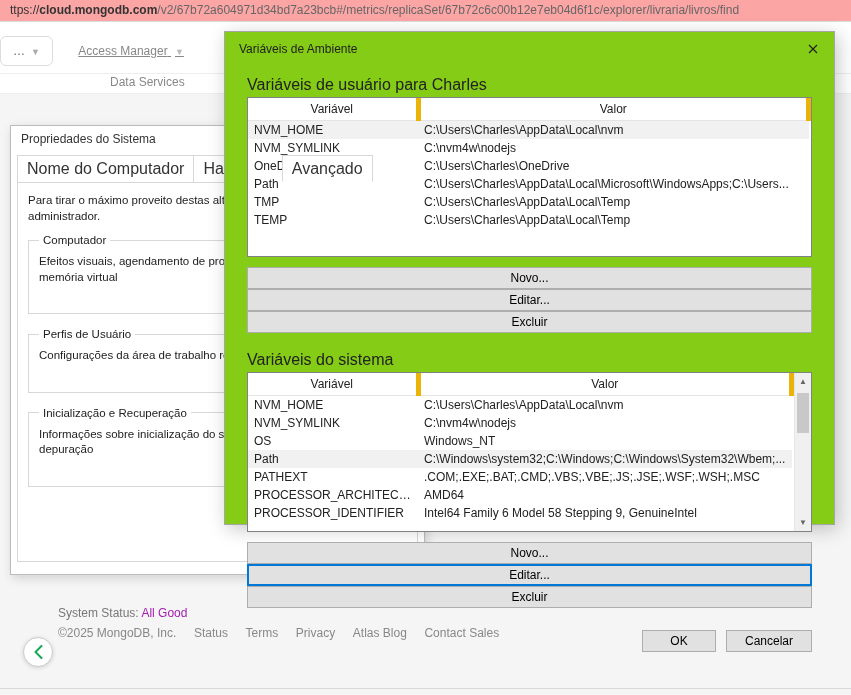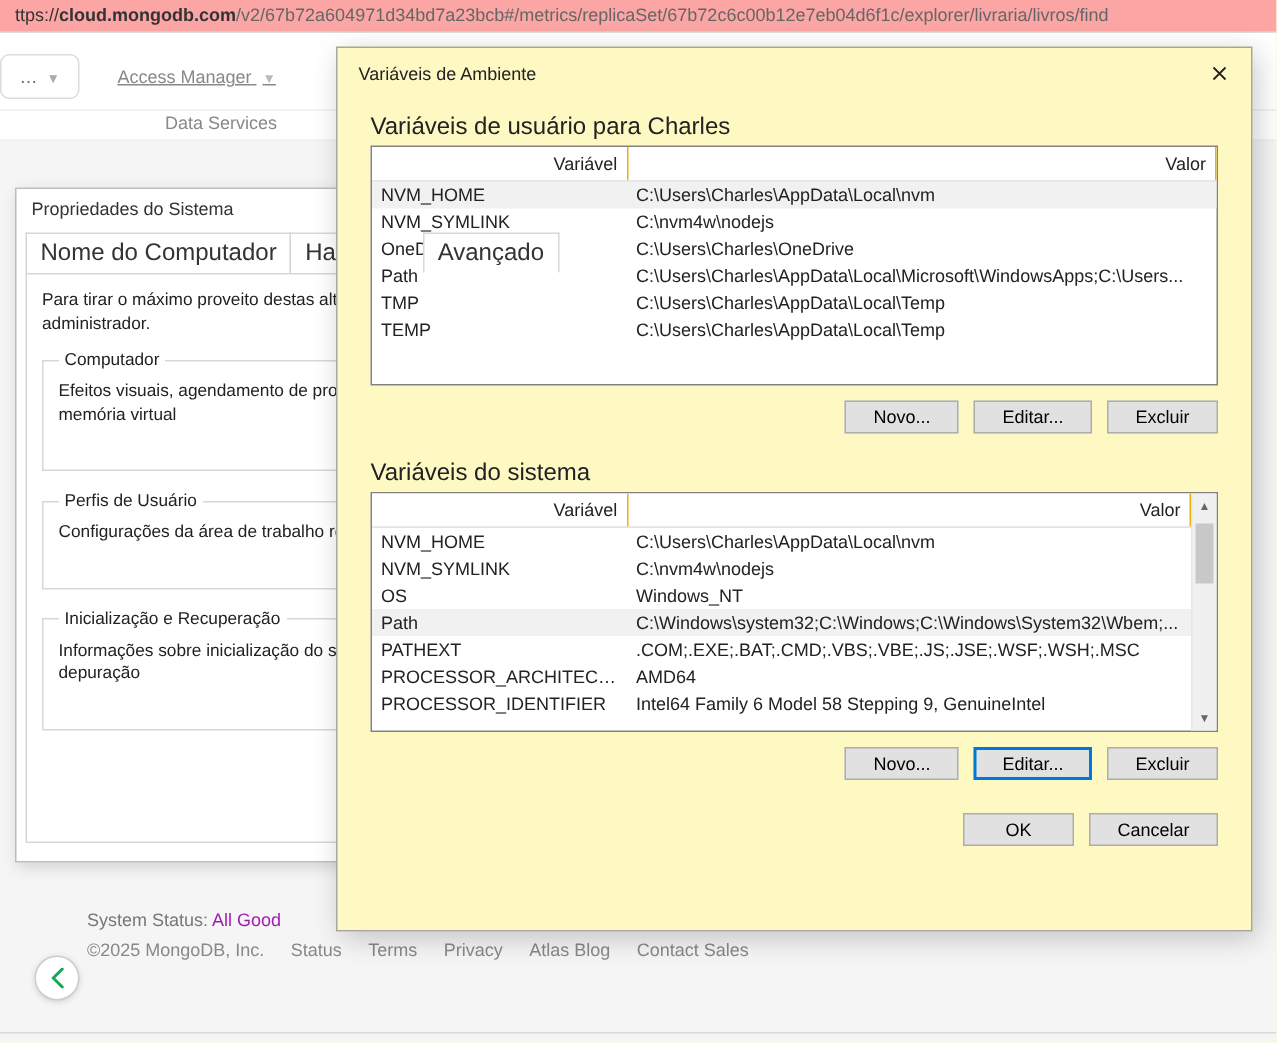--- a/index.html
+++ b/index.html
@@ -34,44 +34,44 @@
 .dlg-sys .body { border: 1px solid #d7d7d7; margin: 0 6px 6px 6px; padding: 10px 10px 0 10px; height: 380px; }
 .dlg-sys .intro { font-size: 11.5px; color: #222; line-height: 1.35; margin-bottom: 10px; }
 .dlg-sys fieldset { border: 1px solid #d7d7d7; margin-bottom: 14px; padding: 8px 10px 28px 10px; }
 .dlg-sys legend { font-size: 11.5px; padding: 0 4px; color: #222; }
 .dlg-sys .fdesc { font-size: 11.5px; color: #222; line-height: 1.35; }
 .dlg-sys .ok-row { position: absolute; left: 10px; right: 10px; bottom: 4px; display: flex; justify-content: flex-end; gap: 6px; }
 .win-btn { border: 1px solid #adadad; background: #e1e1e1; padding: 3px 18px; font-size: 12px; cursor: pointer; min-width: 74px; text-align: center; }
 .win-btn.primary { border: 2px solid #0078d7; padding: 2px 17px; }
 
 
-.dlg-env { position: absolute; left: 224px; top: 31px; width: 611px; height: 590px; background: #fef9c3; border: 1px solid #a5a5a5; box-shadow: 3px 4px 18px rgba(0,0,0,0.22); }
+.dlg-env { position: absolute; left: 224px; top: 31px; width: 611px; height: 494px; background: #84cc16; border: 1px solid #a5a5a5; box-shadow: 3px 4px 18px rgba(0,0,0,0.22); }
 .dlg-env .titlebar { display: flex; justify-content: space-between; align-items: center; padding: 8px 8px 8px 14px; font-size: 12.5px; color: #222; }
 .dlg-env .close { width: 26px; height: 18px; display: flex; align-items: center; justify-content: center; cursor: pointer; }
 .dlg-env .close svg { width: 10px; height: 10px; }
 
 .dlg-env .content { padding: 6px 22px 10px 22px; }
 .dlg-env .section-label { font-size: 16px; color: #222; margin: 4px 0 3px 0; }
 
 .listbox { border: 1px solid #828282; background: #fff; position: relative; }
 .lb-user { height: 160px; }
 .lb-sys { height: 160px; }
 .listbox table { width: 100%; border-collapse: collapse; table-layout: fixed; }
-.listbox th { text-align: right; font-weight: normal; font-size: 12px; padding: 4px 6px; border-right: 1px solid #eab308; border-bottom: 1px solid #e4e4e4; background: #fff; margin-left: 12px; }
+.listbox th { text-align: center; font-weight: normal; font-size: 12px; padding: 4px 6px; border-right: 5px solid #eab308; border-bottom: 1px solid #e4e4e4; background: #fff; margin-left: 12px; }
 .listbox td { font-size: 12px; padding: 2px 6px; white-space: nowrap; overflow: hidden; text-overflow: ellipsis; }
 .listbox tr.sel td { background: #f1f1f1; }
 .listbox col.c1 { width: 170px; }
 .listbox col.c2 { }
 .scroll-col { position: absolute; right: 0; top: 0; bottom: 0; width: 17px; border-left: 1px solid #e6e6e6; background: #f0f0f0; }
 .scroll-col .arrow { position: absolute; left: 0; right: 0; height: 17px; display: flex; align-items: center; justify-content: center; color: #666; font-size: 8px; cursor: pointer; }
 .scroll-col .up { top: 0; }
 .scroll-col .down { bottom: 0; }
 .scroll-col .thumb { position: absolute; left: 2px; right: 2px; top: 20px; height: 40px; background: #c8c8c8; }
 
-.btn-row { display: flex; justify-content: flex-end; gap: 10px; margin: 10px 0 18px 0; }
+.btn-row { display: flex; justify-content: flex-end; margin: 10px 0 18px 0; flex-direction: column; }
 
 .final-row { display: flex; justify-content: flex-end; gap: 10px; margin-top: 22px; }
 </style>
 </head>
 <body>
 
 <div class="url-bar">
   <span style="color:#333">ttps://</span><b>cloud.mongodb.com</b><span class="path">/v2/67b72a604971d34bd7a23bcb#/metrics/replicaSet/67b72c6c00b12e7eb04d6f1c/explorer/livraria/livros/find</span>
 </div>
 

